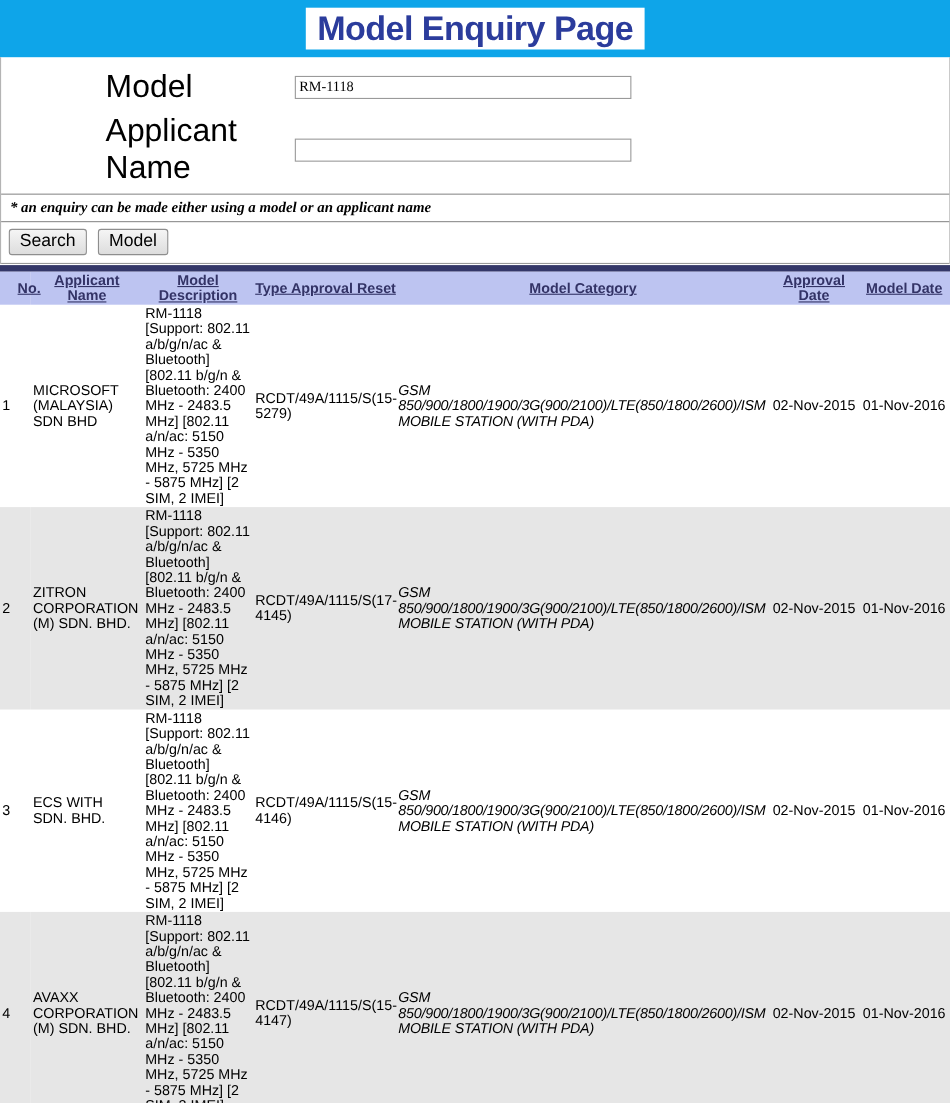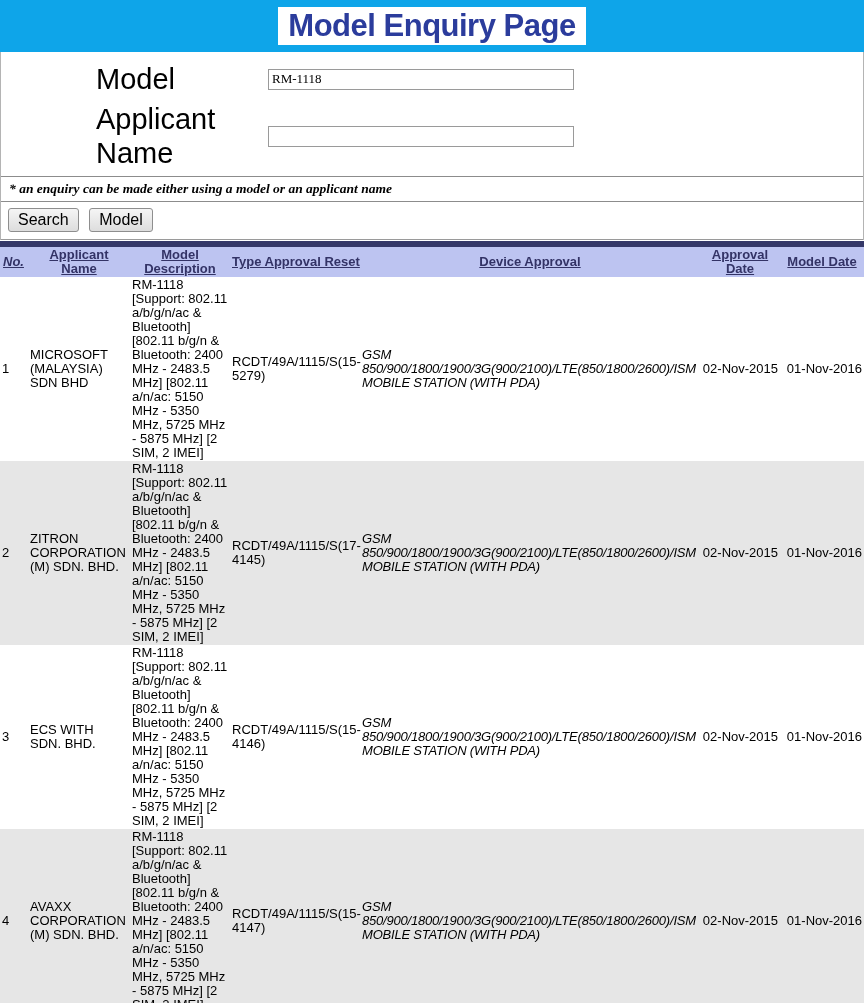--- a/index.html
+++ b/index.html
@@ -31,29 +31,29 @@
          background:linear-gradient(#f5f5f5,#dddddd); border:1px solid #8e8e8e;
          border-radius:3px; padding:2px 9px; margin-right:6px; cursor:pointer; }
 
   
   .navy-strip { height:6px; background:#343768; margin-top:1px; }
   table.results { width:864px; border-collapse:collapse; table-layout:fixed;
                   font-size:13px; line-height:14px; }
   table.results th { background:#bdc4f1; color:#333366; font-weight:bold;
                      text-decoration:underline; text-align:center; vertical-align:middle;
                      height:27px; padding:1px 2px; font-size:13px; line-height:14px; cursor:pointer; }
-  table.results th:nth-child(1) { text-align:left; padding-left:3px;font-style:italic; }
+  table.results th:nth-child(1) { text-align:left; padding-left:16px; }
   table.results th:nth-child(4),
   table.results th:nth-child(5),
   table.results th:nth-child(7) { white-space:nowrap; }
   table.results td { vertical-align:middle; padding:1px 2px; }
   td.cell-no { padding-left:3px; }
   td.cell-applicant { padding-left:8px; }
   td.cell-device { letter-spacing:-0.2px;font-style:italic; }
-  td.cell-date { text-align:right; white-space:nowrap; }
+  td.cell-date { text-align:center; white-space:nowrap; }
   tbody tr:nth-child(even) { background:#e6e6e6; }
 </style>
 </head>
 <body>
 
 <div class="titlebar">
   <span class="title-box">
     <span class="title-text">Model Enquiry Page</span>
   </span>
 </div>
@@ -89,21 +89,21 @@
       <col style="width:340px">
       <col style="width:80px">
     <col style="width:84px">
   </colgroup>
   <thead>
     <tr>
       <th>No.</th>
       <th>Applicant Name</th>
       <th>Model Description</th>
       <th>Type Approval Reset</th>
-      <th>Device Approval</th>
+      <th>Model Category</th>
       <th>Approval Date</th>
       <th>Model Date</th>
     </tr>
   </thead>
   <tbody>
     <tr>
       <td class="cell-no">1</td>
       <td class="cell-applicant">MICROSOFT (MALAYSIA) SDN BHD</td>
       <td class="cell-desc">RM-1118 [Support: 802.11 a/b/g/n/ac &amp; Bluetooth] [802.11 b/g/n &amp; Bluetooth: 2400 MHz - 2483.5 MHz] [802.11 a/n/ac: 5150 MHz - 5350 MHz, 5725 MHz - 5875 MHz] [2 SIM, 2 IMEI]</td>
       <td class="cell-code">RCDT/49A/1115/S(15-5279)</td>

